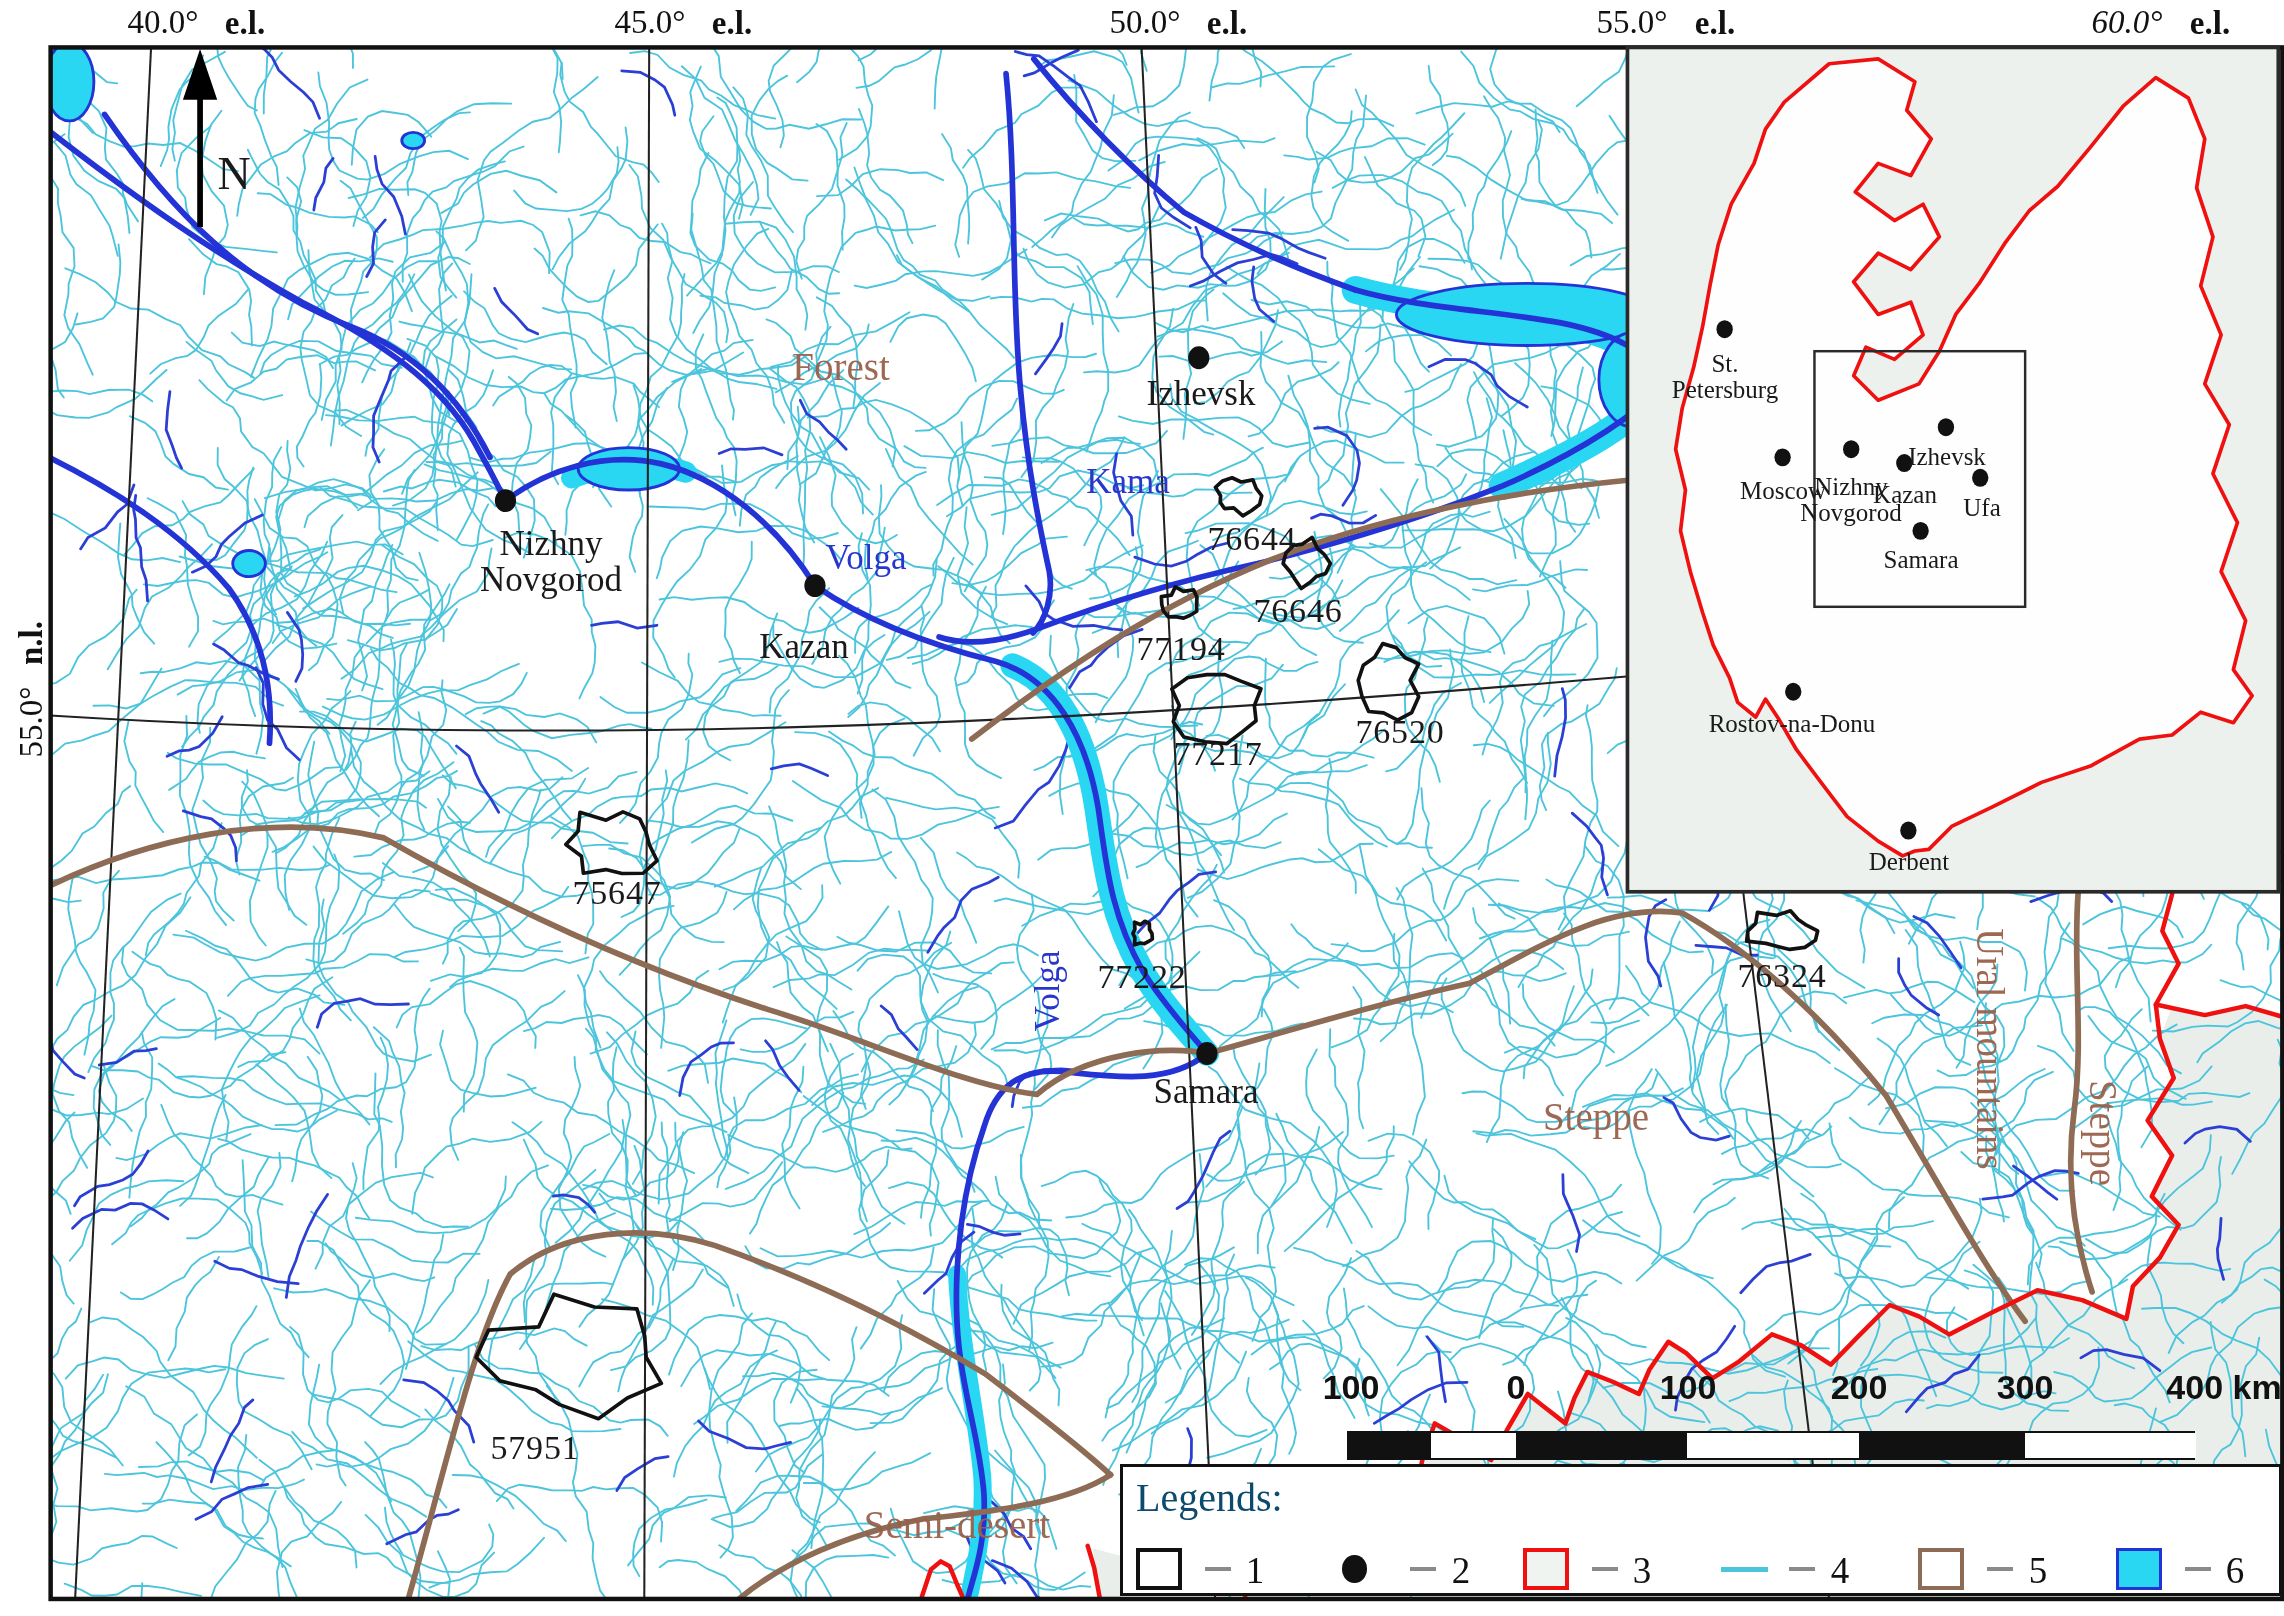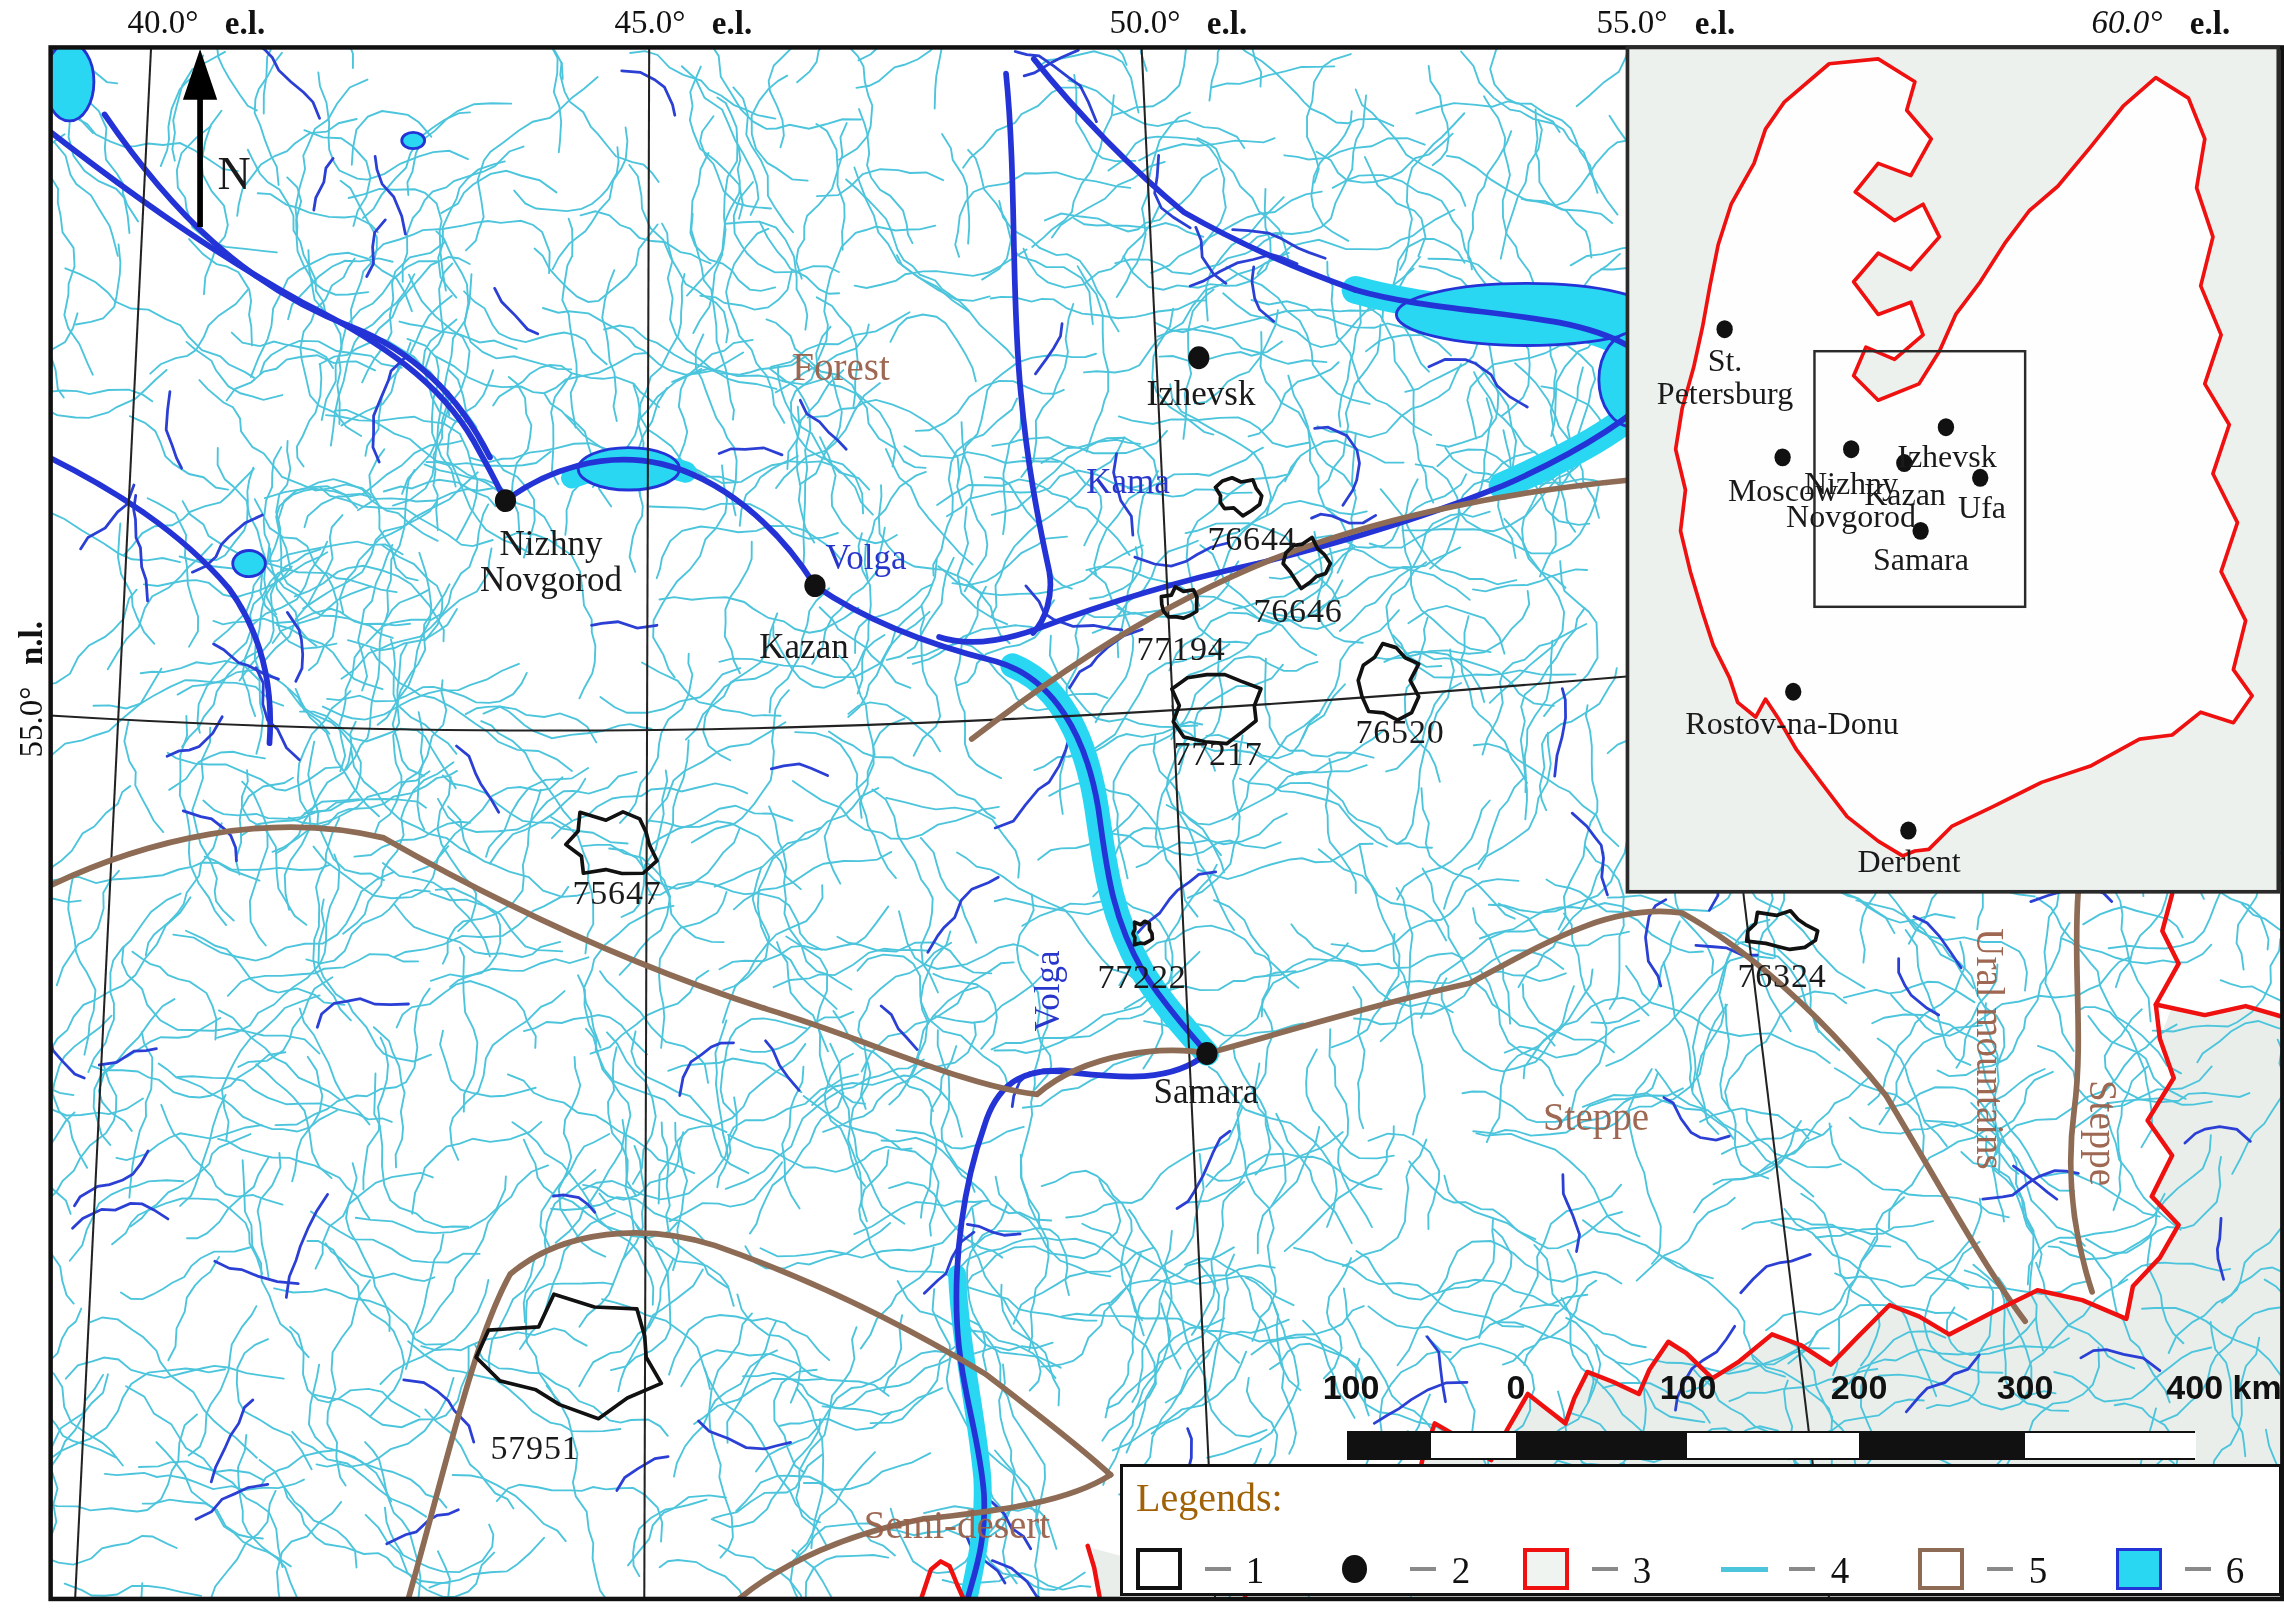--- a/index.html
+++ b/index.html
@@ -9,25 +9,25 @@
   .lbl{position:absolute;transform:translate(-50%,-50%);white-space:pre;text-align:center;
        line-height:1.04;color:#1a1a1a;pointer-events:none;}
   .lbl.rot90{transform:translate(-50%,-50%) rotate(90deg);}
   .lbl.rotm90{transform:translate(-50%,-50%) rotate(-90deg);}
   .axis-num{font-size:33px;color:#111;}
   .axis-suf{font-size:33px;font-weight:bold;color:#111;}
   .city-lbl{font-size:35px;}
   .station-lbl{font-size:34px;letter-spacing:0.8px;}
   .water-lbl{font-size:35px;color:#2936cc;}
   .zone-lbl{font-size:39px;color:#99604a;opacity:.95;}
-  .inset-lbl{font-size:32px;}
+  .inset-lbl{font-size:25px;}
   .north-lbl{font-size:46px;}
   .scale-num{font-family:"Liberation Sans",sans-serif;font-size:34px;font-weight:600;color:#111;}
   #legend{position:absolute;background:#ffffff;border:3.3px solid #111;box-sizing:border-box;}
-  #legend-title{position:absolute;left:13px;top:6.5px;font-size:40px;color:#a16207;}
+  #legend-title{position:absolute;left:13px;top:6.5px;font-size:40px;color:#0c4a6e;}
   .leg-sym{position:absolute;box-sizing:border-box;}
   .leg-dash{position:absolute;height:4.1px;background:#8a8a8a;width:26px;}
   .leg-num{position:absolute;transform:translate(-50%,-50%);font-size:37px;color:#111;}
   #scalebar-wrap{position:absolute;left:0;top:0;}
   .sb-seg{position:absolute;}
   #sb-frame{position:absolute;border:2.4px solid #111;box-sizing:border-box;background:#fff;}
 </style>
 </head>
 <body>
 

